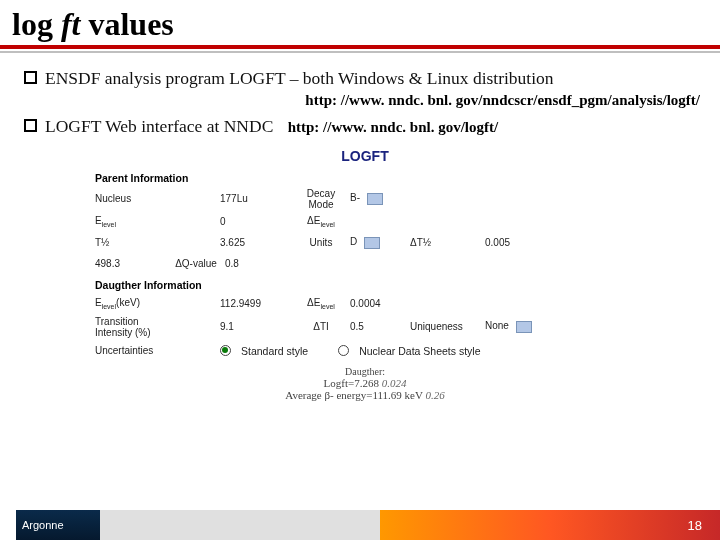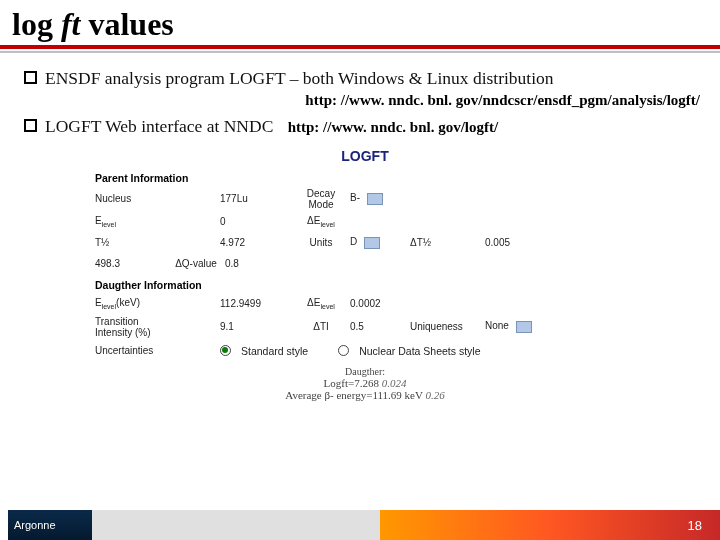--- a/index.html
+++ b/index.html
@@ -162,21 +162,21 @@
     color: #444;
   }
   .results-line .unc {
     font-style: italic;
     color: #666;
   }
 
   .footer {
     position: absolute;
     bottom: 0;
-    left: 8px;
+    left: 16px;
     right: 0;
     height: 30px;
     display: flex;
   }
   .footer-logo {
     width: 84px;
     height: 100%;
     background: linear-gradient(#0a2a4a, #05192e);
     color: #fff;
     font-family: Arial, sans-serif;
@@ -244,21 +244,21 @@
 
     <div class="form-row">
       <div class="label-col">E<sub class="s">level</sub></div>
       <div class="val-col">0</div>
       <div class="label2-col">ΔE<sub class="s">level</sub></div>
       <div class="val2-col"></div>
     </div>
 
     <div class="form-row">
       <div class="label-col">T½</div>
-      <div class="val-col">4.972</div>
+      <div class="val-col">3.625</div>
       <div class="label2-col">Units</div>
       <div class="val2-col">
         <span>D</span>
         <span class="dropdown-chip"></span>
       </div>
       <div class="label3-col">ΔT½</div>
       <div class="val3-col">0.005</div>
     </div>
 
     <div class="form-row">
@@ -266,21 +266,21 @@
       <div class="label2-col">ΔQ-value</div>
       <div class="val2-col">0.8</div>
     </div>
 
     <div class="section-head">Daugther Information</div>
 
     <div class="form-row">
       <div class="label-col">E<sub class="s">level</sub>(keV)</div>
       <div class="val-col">112.9499</div>
       <div class="label2-col">ΔE<sub class="s">level</sub></div>
-      <div class="val2-col">0.0002</div>
+      <div class="val2-col">0.0004</div>
     </div>
 
     <div class="form-row">
       <div class="label-col">Transition<br>Intensity (%)</div>
       <div class="val-col">9.1</div>
       <div class="label2-col">ΔTI</div>
       <div class="val2-col">0.5</div>
       <div class="label3-col">Uniqueness</div>
       <div class="val3-col">
         <span>None</span>

